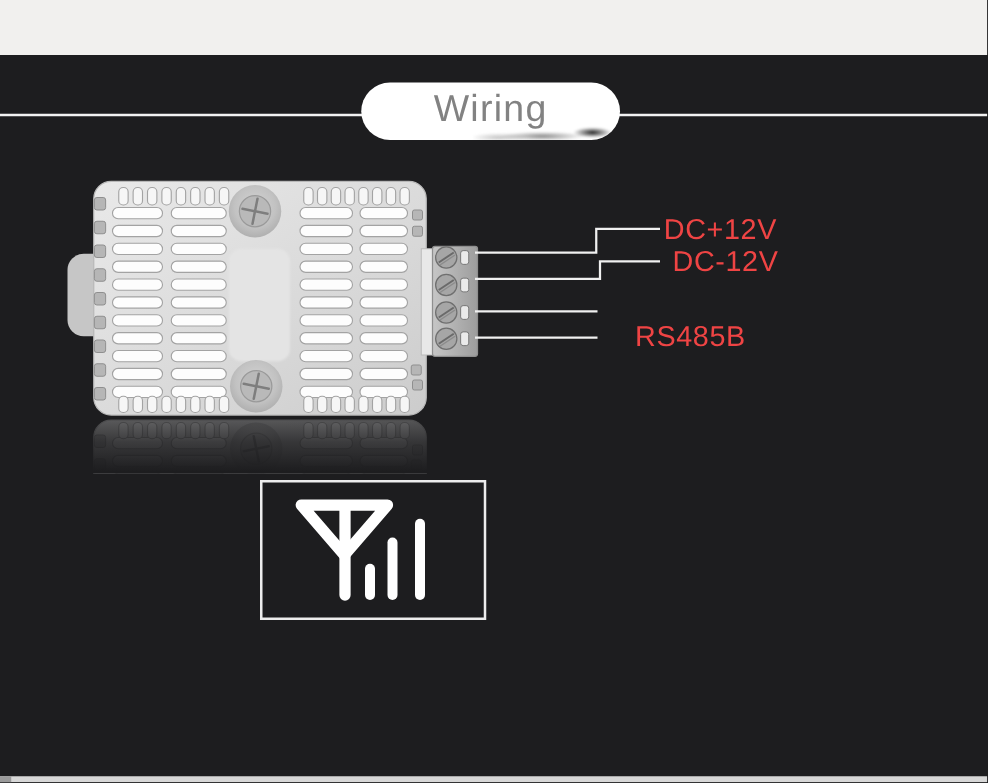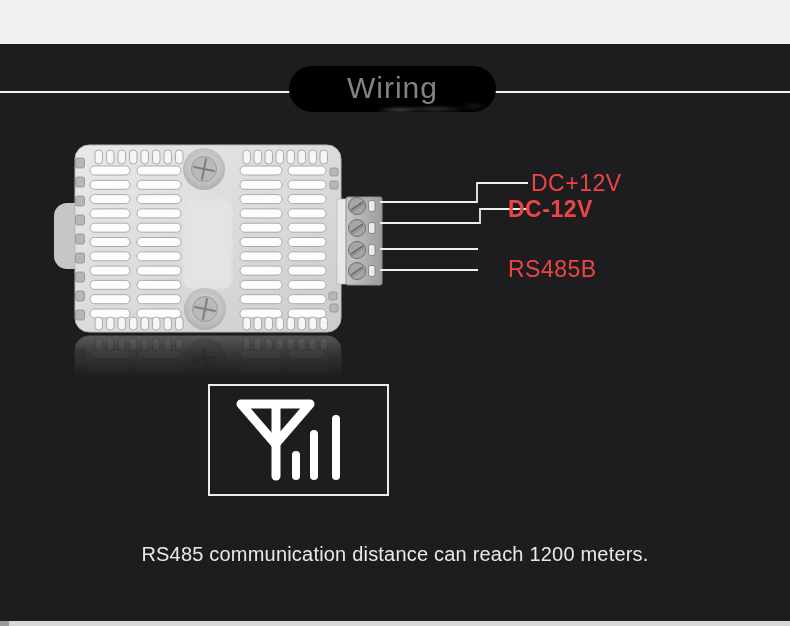--- a/index.html
+++ b/index.html
@@ -6,21 +6,21 @@
   .stage{
     position:relative;width:790px;height:626px;overflow:hidden;
     background:#1d1d1f;font-family:"Liberation Sans",sans-serif;
   }
   .top-band{position:absolute;left:0;top:0;width:790px;height:44px;background:#f1f0ee;}
   .bottom-strip{position:absolute;left:0;bottom:0;width:790px;height:5px;background:#d7d7d7;}
   .bottom-strip-corner{position:absolute;left:0;bottom:0;width:9px;height:5px;background:#9a9a9a;}
   .hrule{position:absolute;left:0;top:91px;width:790px;height:2px;background:#f2f2f2;}
   .pill{
     position:absolute;left:289px;top:66px;width:207px;height:46px;
-    background:#000000;border-radius:24px;z-index:3;
+    background:#ffffff;border-radius:24px;z-index:3;
     display:flex;align-items:center;justify-content:center;overflow:hidden;
   }
   .pill-title{
     font-size:30px;color:#828282;letter-spacing:1px;line-height:1;
     position:relative;z-index:2;margin-top:-2px;
   }
   .pill-smudge{
     position:absolute;left:90px;bottom:0;width:130px;height:14px;z-index:1;
     background:
       radial-gradient(ellipse 22px 6px at 95px 8px, rgba(25,25,25,.95), rgba(25,25,25,0) 70%),
@@ -35,21 +35,21 @@
   .refl-fade{
     position:absolute;left:0;top:0;width:332px;height:46px;z-index:2;
     background:linear-gradient(to bottom, rgba(29,29,31,.30) 0%, rgba(29,29,31,.72) 45%, #1d1d1f 96%);
   }
   .wires{position:absolute;left:380px;top:170px;width:260px;height:110px;}
   .wire-label{
     position:absolute;font-size:23px;line-height:23px;color:#ef4444;
     letter-spacing:.5px;white-space:nowrap;
   }
   .lbl-1{left:531px;top:172px;}
-  .lbl-2{left:508px;top:198px;font-weight:bold;}
+  .lbl-2{left:538px;top:198px;}
   .lbl-3{left:487px;top:237px;}
   .lbl-4{left:508px;top:258px;}
   .signal-box{
     position:absolute;left:208px;top:384px;width:181px;height:112px;
     border:2px solid #ededed;box-sizing:border-box;
   }
   .signal-box svg{position:absolute;left:0;top:0;width:177px;height:108px;}
   .caption{
     position:absolute;left:0;top:543px;width:790px;text-align:center;
     font-size:20px;color:#e9e9e9;letter-spacing:.2px;
@@ -433,17 +433,16 @@
       <g fill="none" stroke="#ffffff" stroke-linecap="round" stroke-linejoin="round">
         <path d="M31 18 L100 18 L65.5 58 Z" stroke-width="9"></path>
         <line x1="66" y1="22" x2="66" y2="90" stroke-width="9"></line>
         <line x1="86" y1="69" x2="86" y2="90" stroke-width="8"></line>
         <line x1="104" y1="48" x2="104" y2="90" stroke-width="8"></line>
         <line x1="126" y1="33" x2="126" y2="90" stroke-width="8"></line>
       </g>
     </svg>
   </div>
 
-  <div class="caption">RS485 communication distance can reach 1200 meters.</div>
 
   <div class="bottom-strip"></div>
   <div class="bottom-strip-corner"></div>
 </div>
 
 </body></html>

